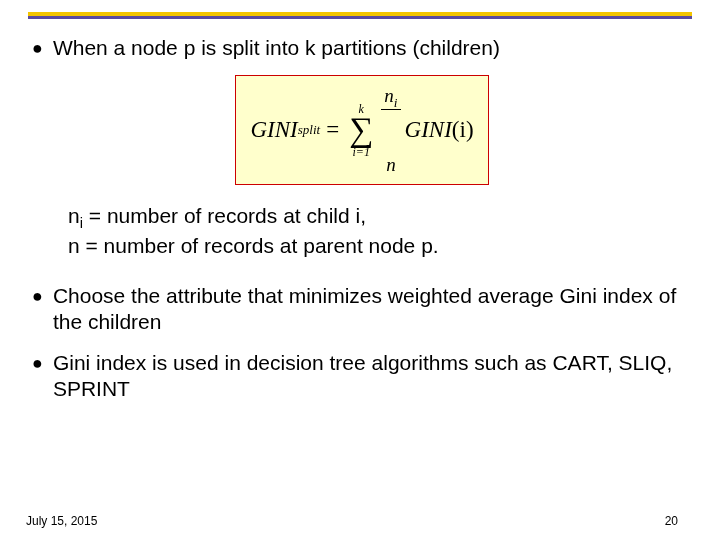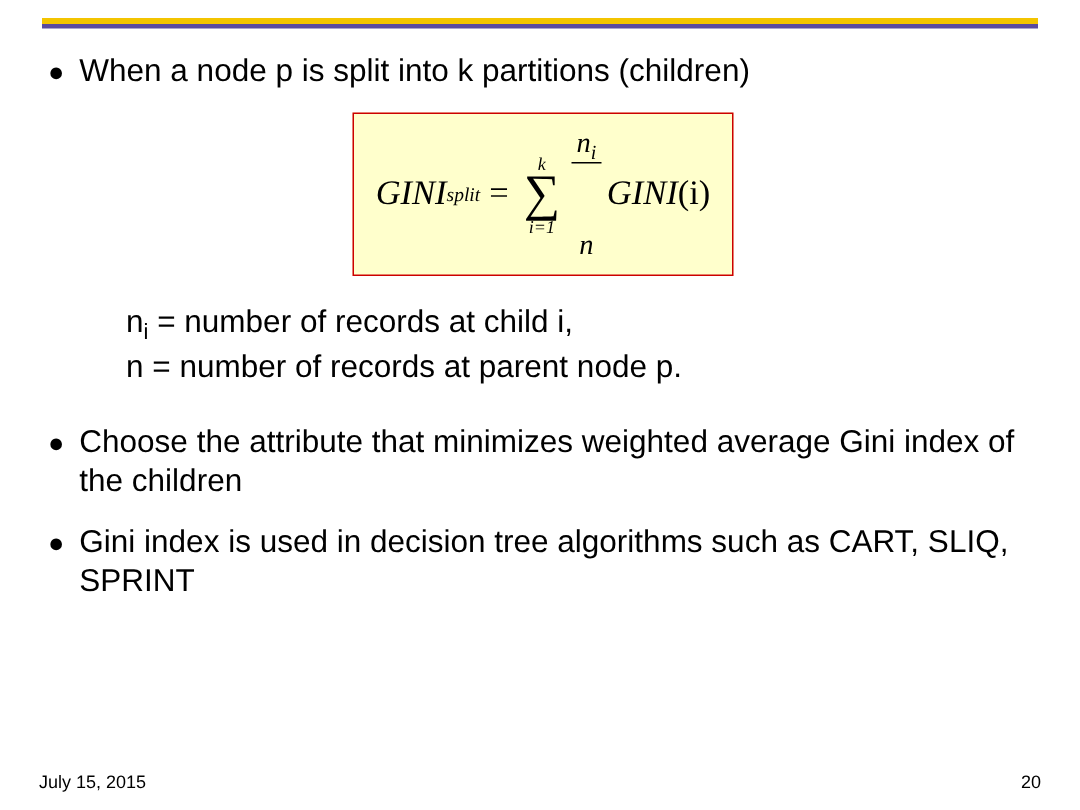--- a/index.html
+++ b/index.html
@@ -84,25 +84,25 @@
     gap: 45px;
   }
   .frac .num { border-bottom: 1px solid #000; padding: 0 3px; font-size: 19px; }
   .frac .den { padding: 0 3px; font-size: 19px; }
   .where-block {
     display: flex;
     margin: 0 0 24px 36px;
     font-size: 21px;
   }
   .where-label { width: 120px; }
-  .where-defs { flex: 1; margin-left: 16px; }
+  .where-defs { flex: 1; }
   .where-defs .line { white-space: nowrap; }
   .footer {
     position: absolute;
-    left: 0; right: 0; bottom: 12px;
+    left: 0; right: 16px; bottom: 12px;
     display: flex;
     justify-content: space-between;
     font-size: 12px;
     padding: 0 26px;
   }
   .footer .center {
     position: absolute;
     left: 0; right: 0;
     text-align: center;
     margin-top: 44px;

